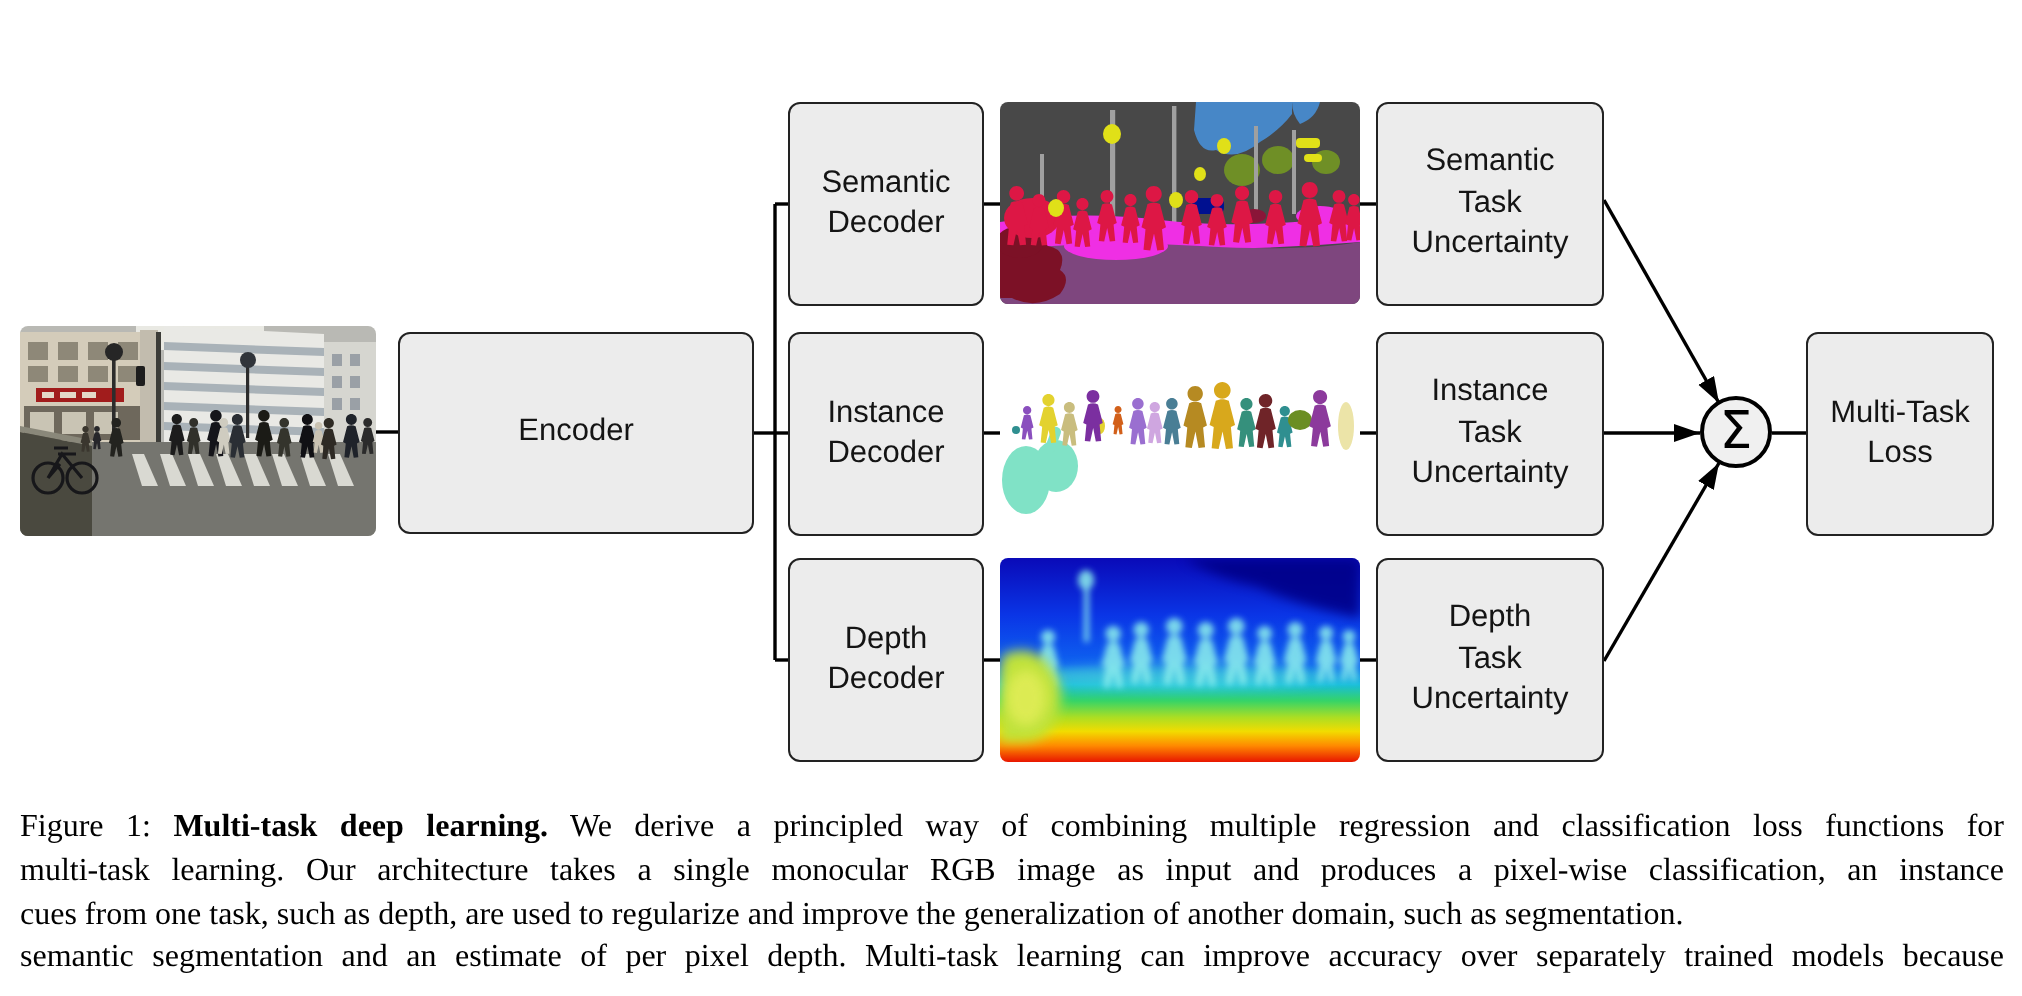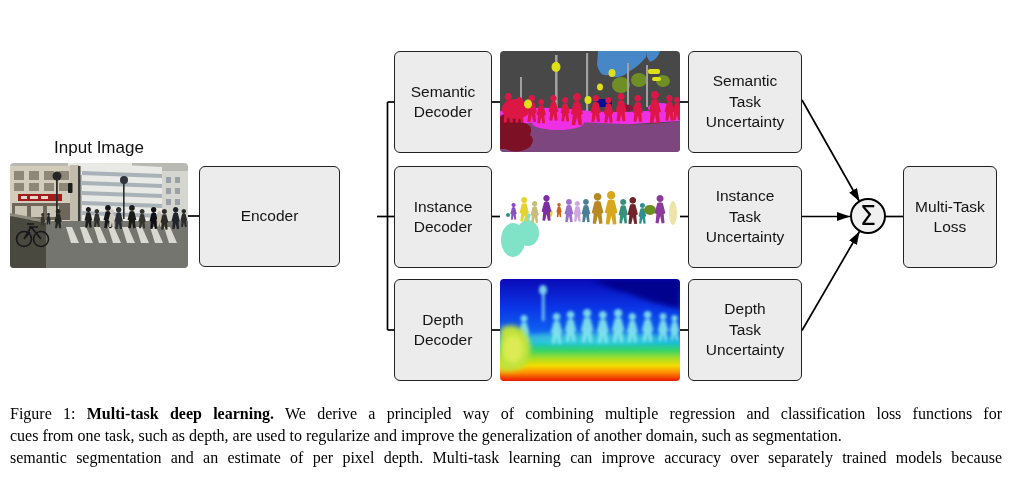--- a/index.html
+++ b/index.html
@@ -31,21 +31,21 @@
     left:10px;top:138px;width:178px;height:22px;
     text-align:center;
     font-size:17px;color:#111111;
   }
   .img-box{position:absolute;overflow:hidden;}
   .img-box svg{display:block;}
   #photo{left:10px;top:163px;width:178px;height:105px;border-radius:4px;}
   #seg-img{left:500px;top:51px;width:180px;height:101px;border-radius:4px;}
   #inst-img{left:500px;top:163px;width:180px;height:105px;}
   #depth-img{left:500px;top:279px;width:180px;height:102px;border-radius:4px;}
-  #encoder{left:199px;top:166px;width:141px;height:101px;}
+  #encoder{left:199px;top:166px;width:178px;height:101px;}
   #sem-dec{left:394px;top:51px;width:98px;height:102px;}
   #inst-dec{left:394px;top:166px;width:98px;height:102px;}
   #dep-dec{left:394px;top:279px;width:98px;height:102px;}
   #sem-unc{left:688px;top:51px;width:114px;height:102px;}
   #inst-unc{left:688px;top:166px;width:114px;height:102px;}
   #dep-unc{left:688px;top:279px;width:114px;height:102px;}
   #loss{left:903px;top:166px;width:94px;height:102px;align-items:center;}
   #sum-node{
     position:absolute;left:850px;top:198px;width:36px;height:36px;
     border:2px solid #000;border-radius:50%;background:#f0f0f0;
@@ -95,21 +95,20 @@
       <path d="M680,102 H688"></path>
       <path d="M677,216.5 H688"></path>
       <path d="M680,330 H688"></path>
       <path d="M802,100 L859.5,201.5" marker-end="url(#ah)"></path>
       <path d="M802,216.5 L850,216.5" marker-end="url(#ah)"></path>
       <path d="M802,330.5 L859.5,231.5" marker-end="url(#ah)"></path>
       <path d="M886,216.5 H903"></path>
     </g>
   </svg>
 
-  <div id="input-label">Input Image</div>
 
   <div id="photo" class="img-box">
     <svg width="178" height="105" viewBox="0 0 178 105">
       <rect width="178" height="105" fill="#b9b9b4"></rect>
       <rect x="58" y="0" width="64" height="12" fill="#e9e9e3"></rect>
 
       <rect x="0" y="3" width="64" height="60" fill="#d4ccba"></rect>
       <g fill="#8e8878">
         <rect x="4" y="8" width="10" height="9"></rect>
           <rect x="19" y="8" width="10" height="9"></rect>
@@ -364,17 +363,18 @@
     <span>Multi-Task
 Loss</span>
   </div>
 
   <div id="caption">
     <div class="cap-line just">
       <span>Figure 1:</span>
       <span class="b">Multi-task deep learning.</span>
       <span>We derive a principled way of combining multiple regression and classification loss functions for</span>
     </div>
+    <div class="cap-line just">multi-task learning. Our architecture takes a single monocular RGB image as input and produces a pixel-wise classification, an instance</div>
     <div class="cap-line">cues from one task, such as depth, are used to regularize and improve the generalization of another domain, such as segmentation.</div>
     <div class="cap-line just">semantic segmentation and an estimate of per pixel depth. Multi-task learning can improve accuracy over separately trained models because</div>
   </div>
 
 </div>
 
 </body></html>

